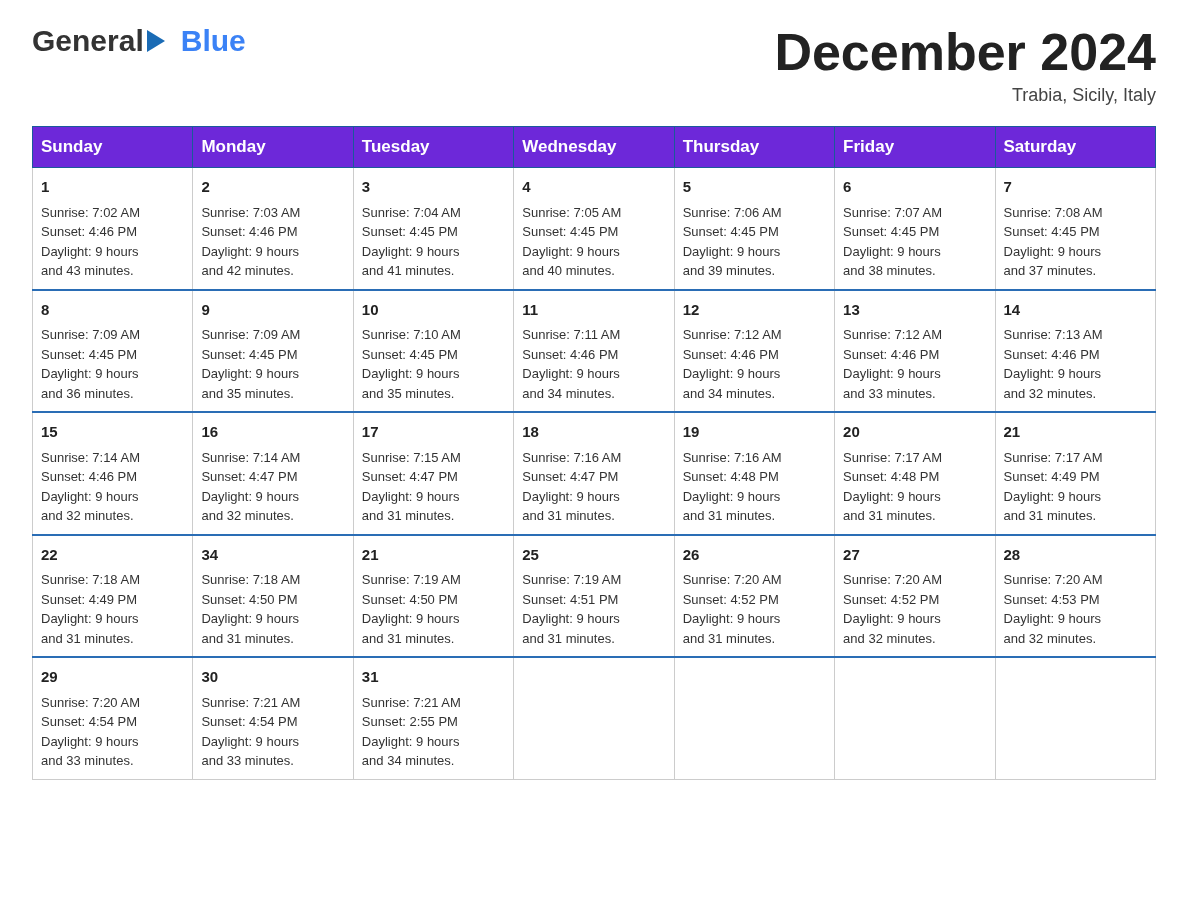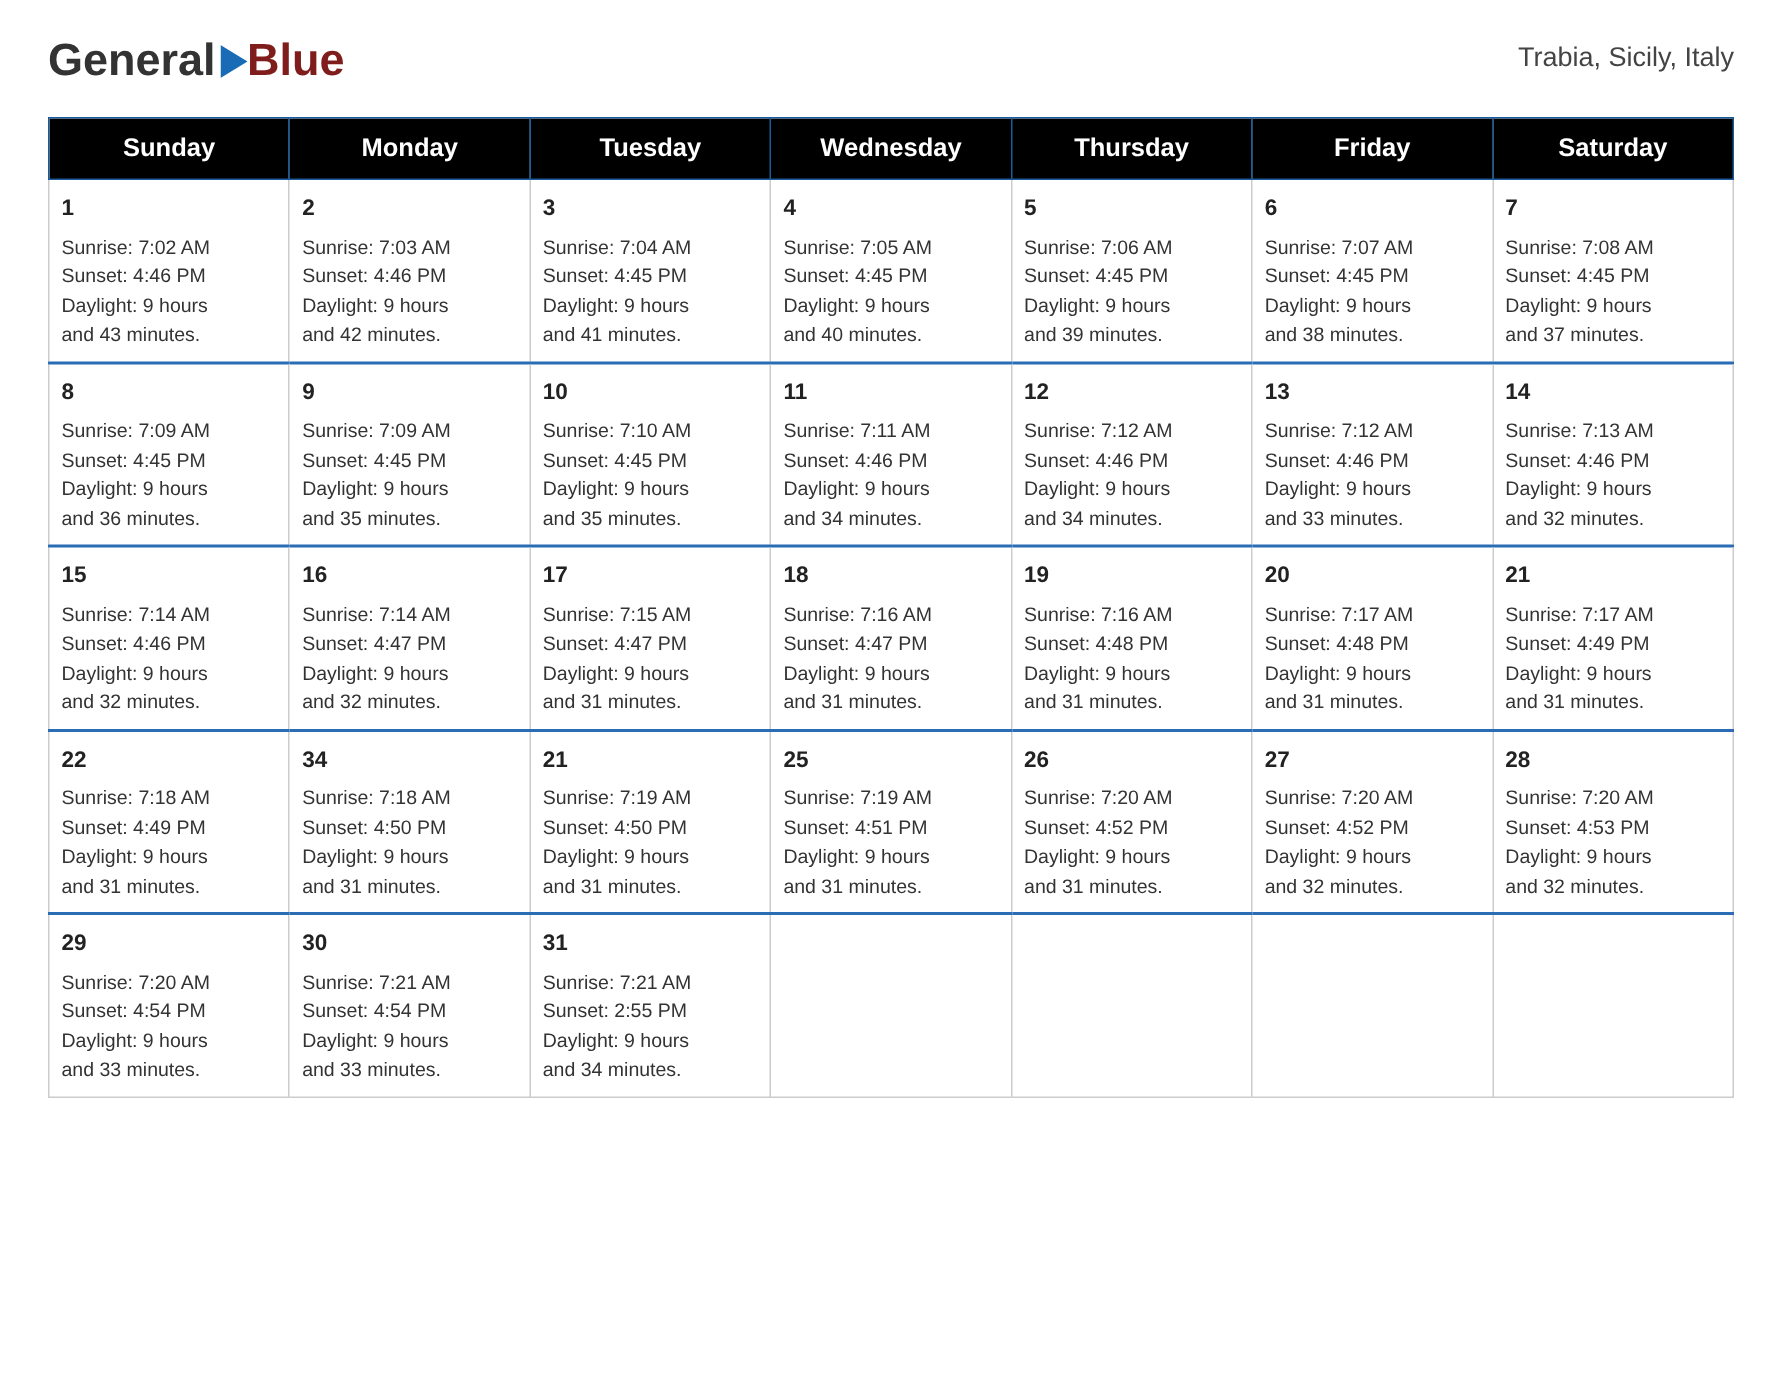--- a/index.html
+++ b/index.html
@@ -34,26 +34,26 @@
       font-size: 18px;
       color: #444;
       margin-top: 4px;
     }
     .calendar-table {
       width: 100%;
       border-collapse: collapse;
       border: 1px solid #999;
     }
     .calendar-table th {
-      background-color: #000000;
+      background-color: #6d28d9;
       color: #fff;
       font-size: 17px;
       font-weight: bold;
       padding: 10px 8px;
-      text-align: center;
+      text-align: left;
       border: 1px solid #1a5a9a;
     }
     .calendar-table td {
       vertical-align: top;
       padding: 8px;
       border: 1px solid #ccc;
       width: calc(100% / 7);
       font-size: 13px;
       color: #222;
       line-height: 1.5;
@@ -90,24 +90,25 @@
   <div class="logo">
     <div class="logo-top">
       <span style="font-size:30px;font-weight:bold;color:#333;font-family:Arial,sans-serif;">General</span>
       <span style="display:inline-block;margin-left:3px;margin-top:4px;">
         <svg width="18" height="22" viewBox="0 0 18 22">
           <polygon points="0,0 18,11 0,22" fill="#1a6bb5"></polygon>
         </svg>
       </span>
     </div>
     <div class="logo-bottom">
-      <span style="font-size:30px;font-weight:bold;color:#7f1d1d;font-family:Arial,sans-serif;">Blue</span>
+      <span style="font-size:30px;font-weight:bold;color:#3b82f6;font-family:Arial,sans-serif;margin-left:16px;">Blue</span>
     </div>
   </div>
   <div class="title-section">
+    <div class="month-title">December 2024</div>
     <div class="location">Trabia, Sicily, Italy</div>
   </div>
 </div>
 
 <table class="calendar-table">
   <thead>
     <tr>
     <th>Sunday</th>
         <th>Monday</th>
         <th>Tuesday</th>

